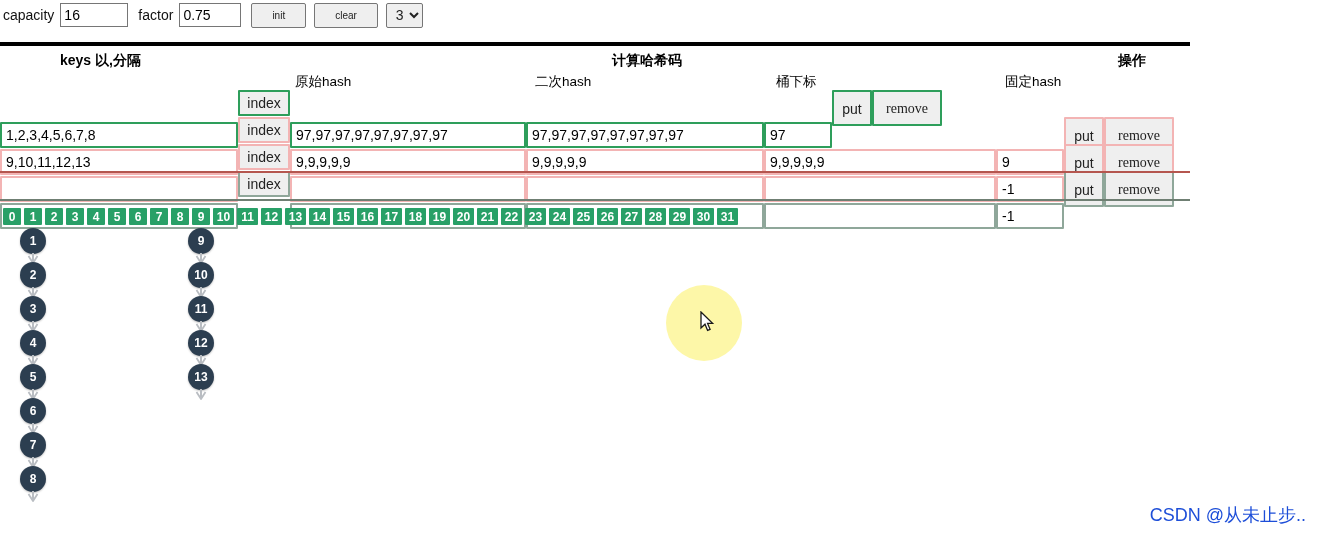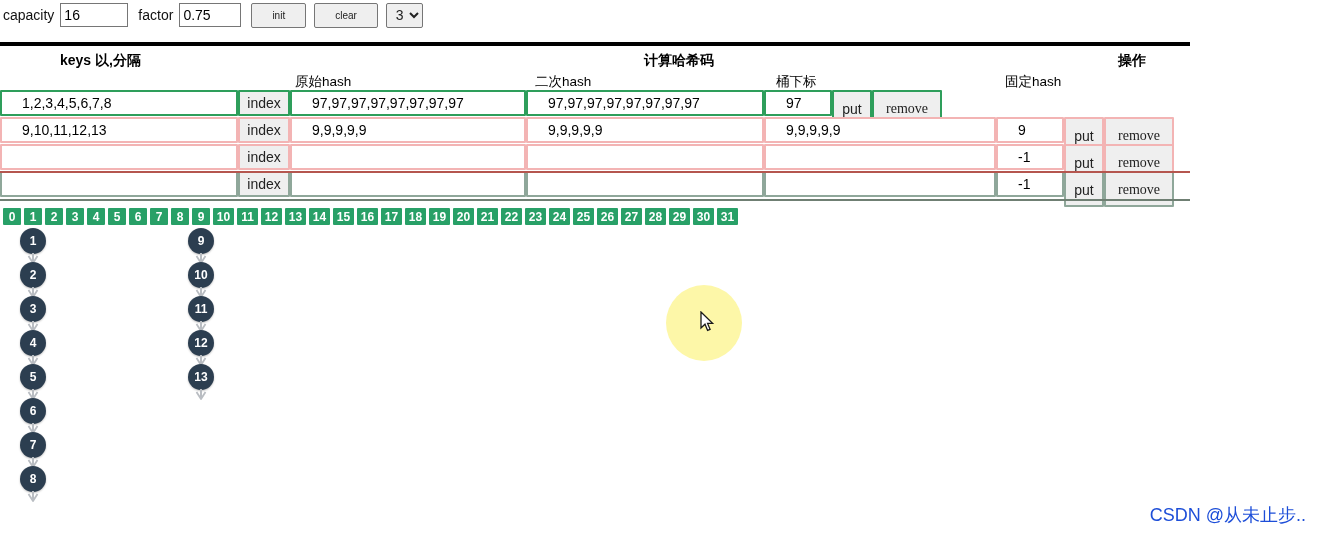--- a/index.html
+++ b/index.html
@@ -66,21 +66,21 @@
 
   
   .grp-head {
     position: absolute;
     font-size: 14px;
     font-weight: bold;
     color: #000;
     white-space: nowrap;
   }
   #grp-keys { left: 60px; top: 52px; }
-  #grp-hash { left: 644px; top: 52px; }
+  #grp-hash { left: 612px; top: 52px; }
   #grp-ops  { left: 1118px; top: 52px; }
 
   .sub-head {
     position: absolute;
     font-size: 13.5px;
     color: #000;
     white-space: nowrap;
   }
   #sub-orig  { left: 295px; top: 73px; }
   #sub-second{ left: 535px; top: 73px; }
@@ -95,24 +95,25 @@
     align-items: stretch;
     height: 26px;
     margin-bottom: 1px;
   }
   .cell-in {
     border: 2px solid #2e9e5b;
     background: #fff;
     font-family: "Liberation Sans", sans-serif;
     font-size: 14px;
     color: #000;
-    padding: 1px 20px;
+    padding: 1px 4px;
     height: 26px;
     outline: none;
     border-radius: 1px;
+    margin-top: 32px;
   }
   .row.pink .cell-in { border-color: #f3b4b4; }
   .row.grey .cell-in { border-color: #8fa79a; }
 
   .idx-btn {
     height: 26px;
     border: 2px solid #2e9e5b;
     background: #efefef;
     font-family: "Liberation Sans", sans-serif;
     font-size: 14px;

